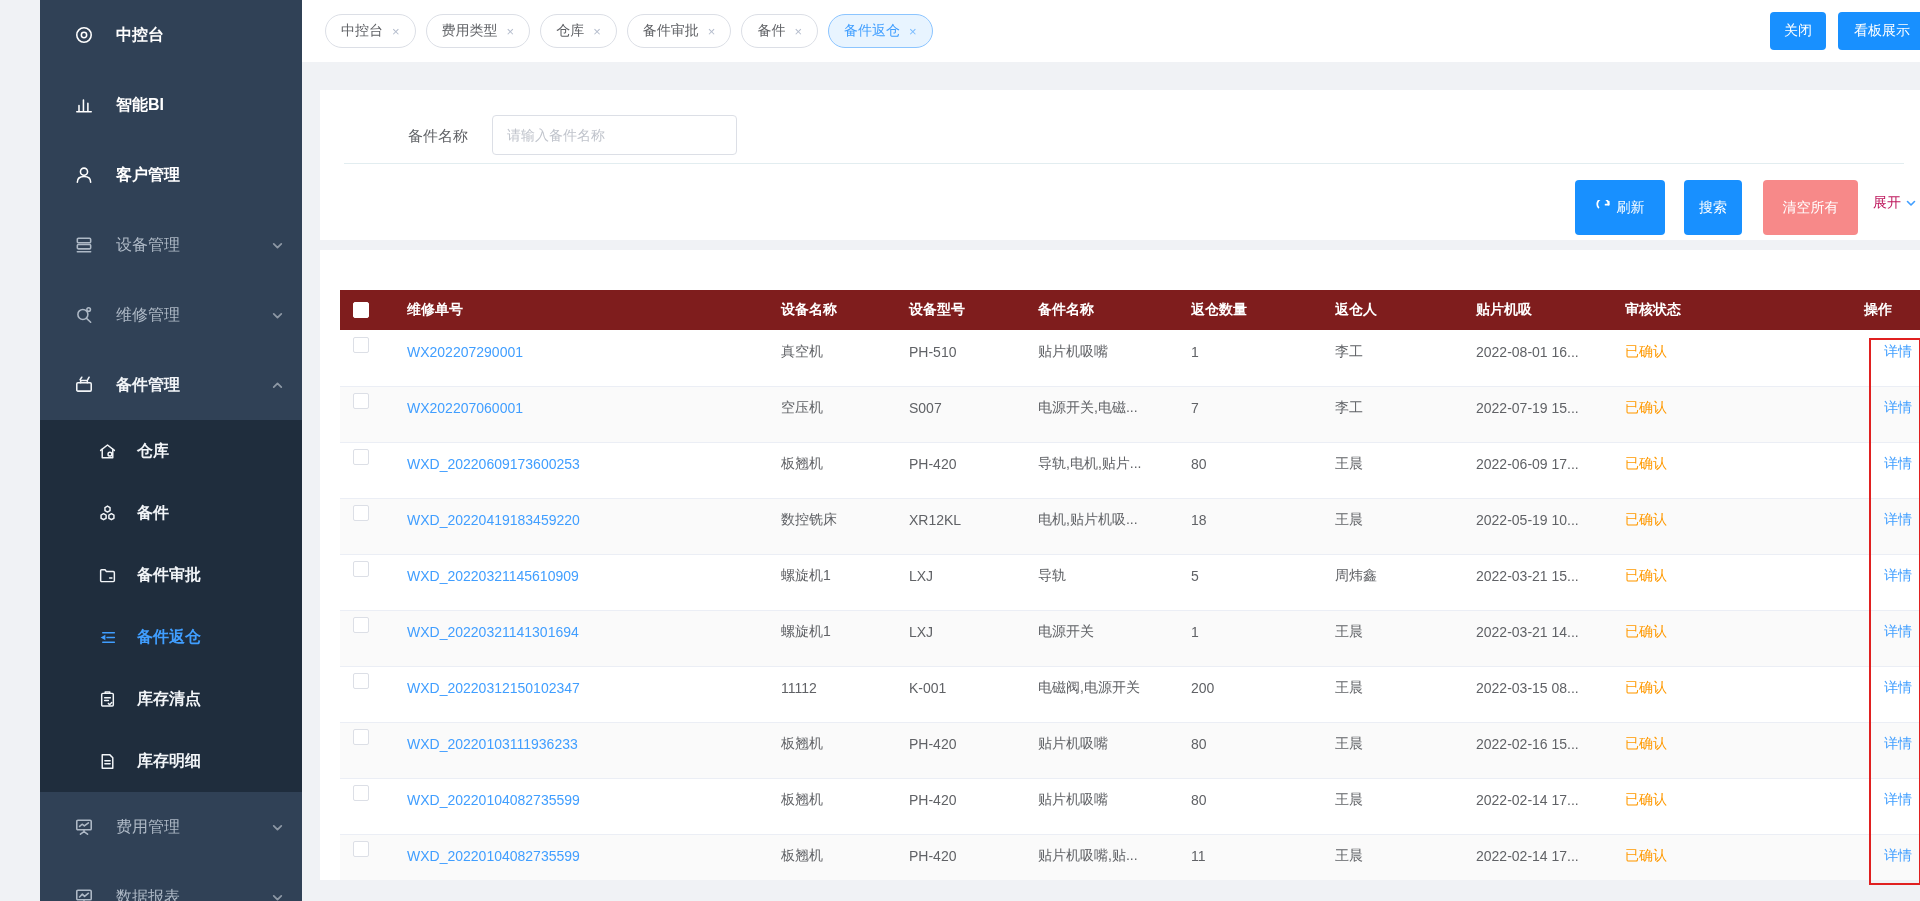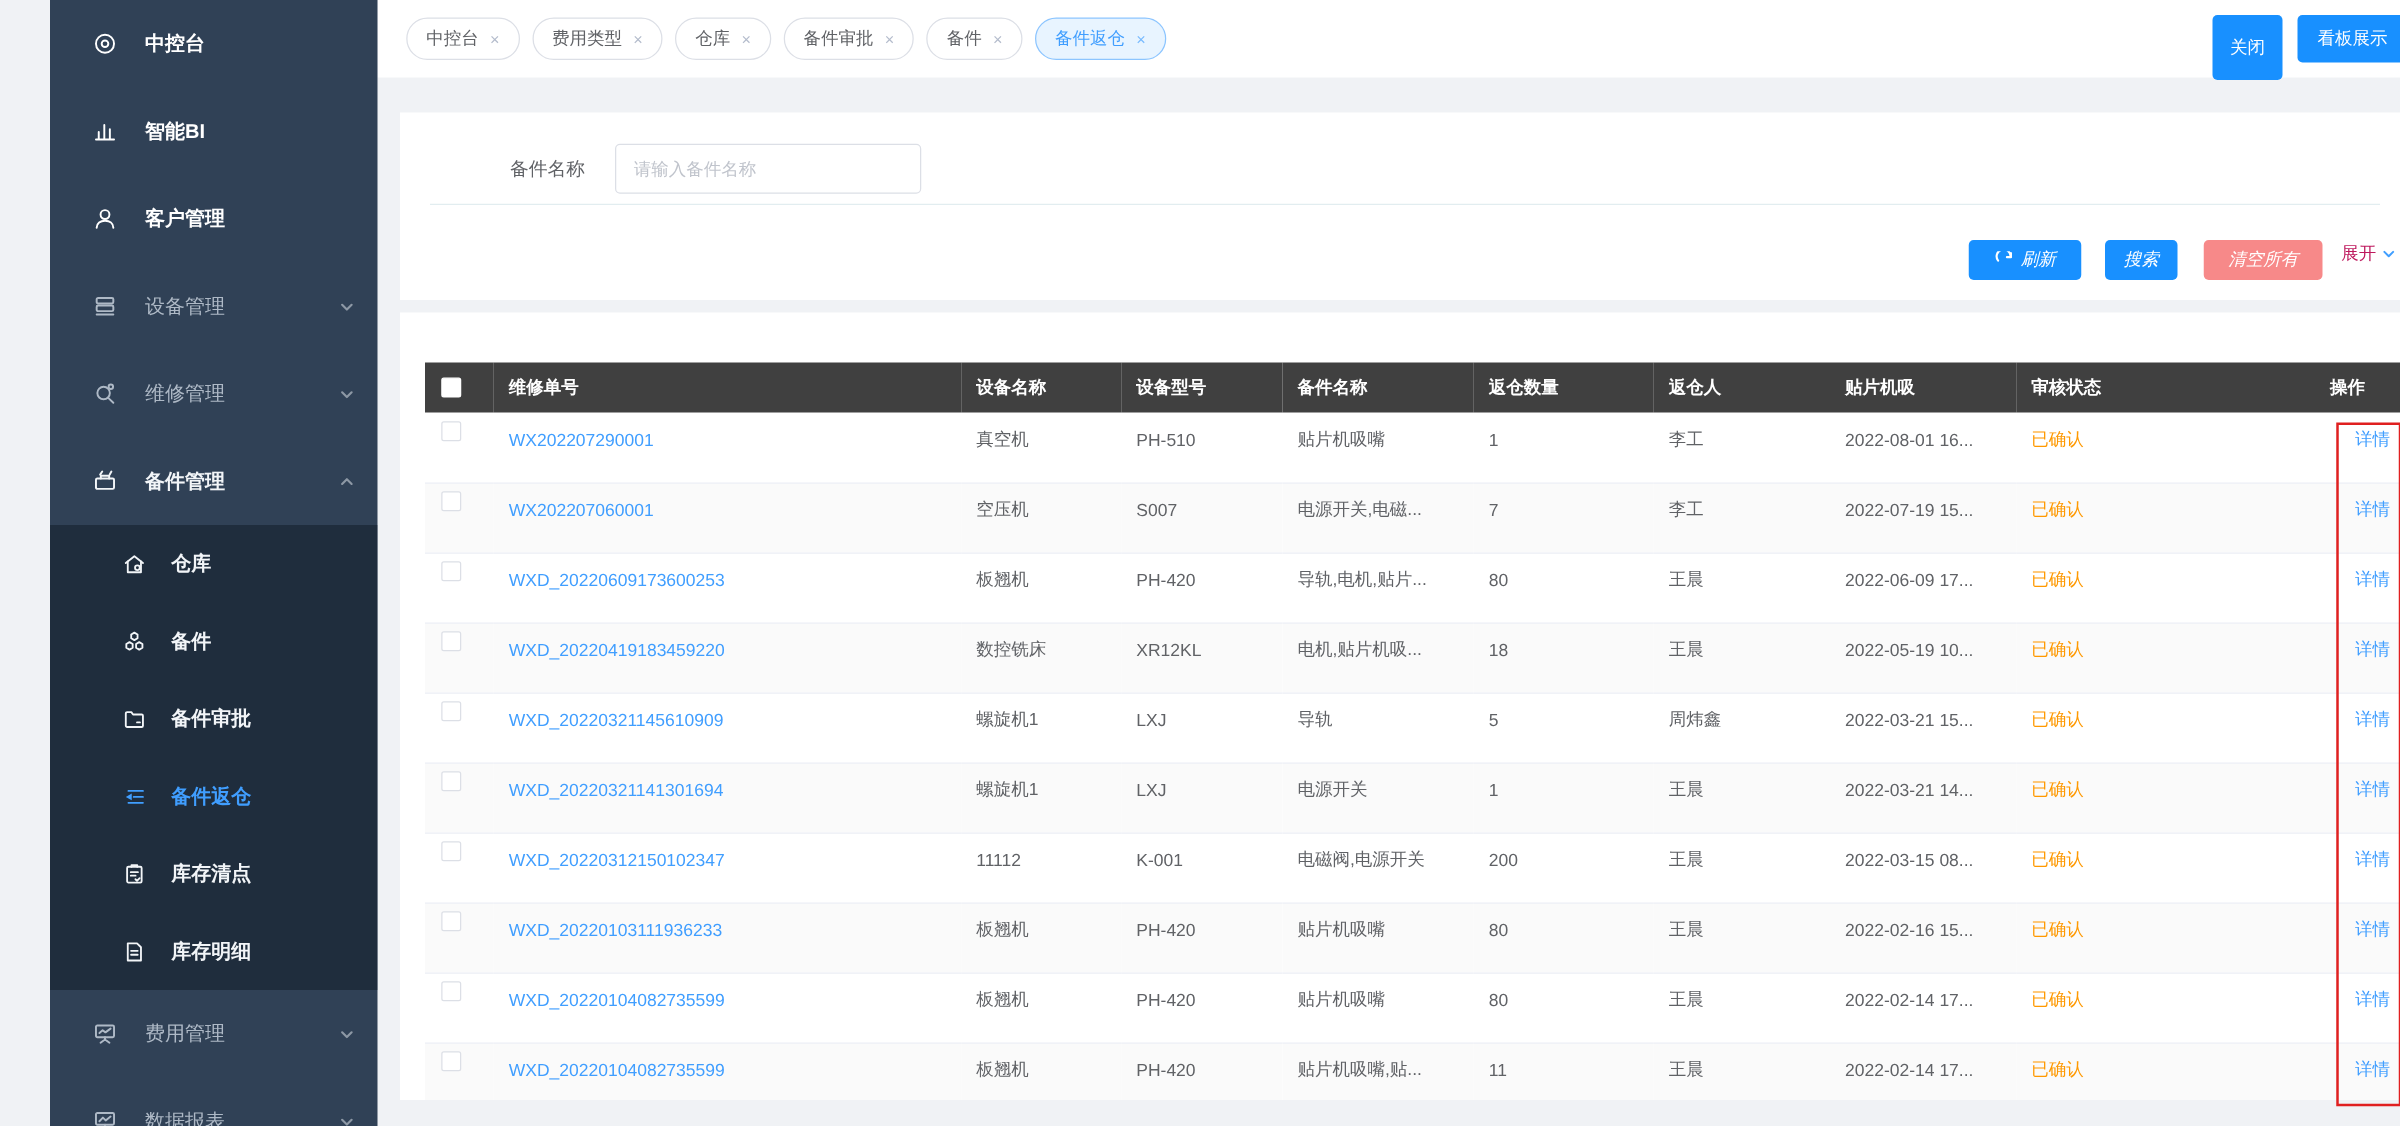--- a/index.html
+++ b/index.html
@@ -34,49 +34,49 @@
   .chip { display:inline-flex; align-items:center; height:34px; padding:0 15px;
     border:1px solid #dcdfe6; border-radius:17px; margin-right:10px; background:#fff;
     font-size:14px; color:#606266; cursor:pointer; white-space:nowrap; }
   .chip .x { margin-left:9px; font-size:13px; color:#b4bccc; line-height:1; }
   .chip.active { background:#e8f4ff; border-color:#8cc5ff; color:#409eff; }
   .chip.active .x { color:#79bbff; }
   .btn { border:none; border-radius:4px; font-size:14px; color:#fff; cursor:pointer;
     font-family:inherit; display:inline-flex; align-items:center; justify-content:center; }
   .btn.blue { background:#1890ff; }
   .btn.salmon { background:#f78989; }
-  .top-close { position:absolute; right:134px; top:12px; width:56px; height:52px; }
+  .top-close { position:absolute; right:134px; top:12px; width:56px; height:38px; }
   .top-board { position:absolute; right:34px; top:12px; width:88px; height:38px; }
 
   
   .search-card { position:absolute; left:280px; top:90px; width:1608px; height:150px;
     background:#fff; }
   .form-label { position:absolute; left:88px; top:27px; height:38px; line-height:38px;
     font-size:15px; color:#606266; }
   .form-input { position:absolute; left:172px; top:25px; width:245px; height:40px;
     border:1px solid #dcdfe6; border-radius:4px; padding:15px 14px; font-size:14px;
     color:#606266; outline:none; font-family:inherit; }
   .form-input::placeholder { color:#c0c4cc; }
   .divider { position:absolute; left:24px; right:24px; top:73px; height:1px; background:#e2edf0; }
-  .tb-btn { position:absolute; top:102px; height:32px;font-style:italic; }
+  .tb-btn { position:absolute; top:90px; height:55px; }
   .btn-refresh { left:1255px; width:90px; gap:6px; }
   .btn-search  { left:1364px; width:58px; }
   .btn-clear   { left:1443px; width:95px; }
   .expand-link { position:absolute; left:1553px; top:104px; font-size:14px; color:#be185d;
     cursor:pointer; display:inline-flex; align-items:center; gap:4px; }
   .expand-link svg { width:12px; height:12px; stroke:#409eff; fill:none; stroke-width:1.6;
     stroke-linecap:round; stroke-linejoin:round; }
   .refresh-ic { width:15px; height:15px; stroke:#fff; fill:none; stroke-width:1.6;
     stroke-linecap:round; stroke-linejoin:round; }
 
   .table-card { position:absolute; left:280px; top:250px; width:1608px; height:630px;
     background:#fff; overflow:hidden; }
   table.grid { position:absolute; left:20px; top:40px; width:1588px;
     border-collapse:collapse; table-layout:fixed; }
-  table.grid thead th { background:#404040; color:#fff; font-size:14px; font-weight:700;
+  table.grid thead th { background:#7f1d1d; color:#fff; font-size:14px; font-weight:700;
     text-align:left; height:40px; padding:0 12px; white-space:nowrap; }
   table.grid td { height:56px; padding:6px 12px 18px 12px; vertical-align:middle;
     font-size:14px; color:#606266; border-bottom:1px solid #ebeef5;
     white-space:nowrap; overflow:hidden; }
   table.grid tr.striped td { background:#fafafa; }
   td.cb-cell, th.cb-cell { padding-left:13px !important; }
   .checkbox { width:16px; height:16px; border:1px solid #dcdfe6; border-radius:2px;
     background:#fff; cursor:pointer; margin-top:-14px; }
   th .checkbox { border-color:#fff; margin-top:0; }
   a.lnk { color:#409eff; text-decoration:none; cursor:pointer; }

